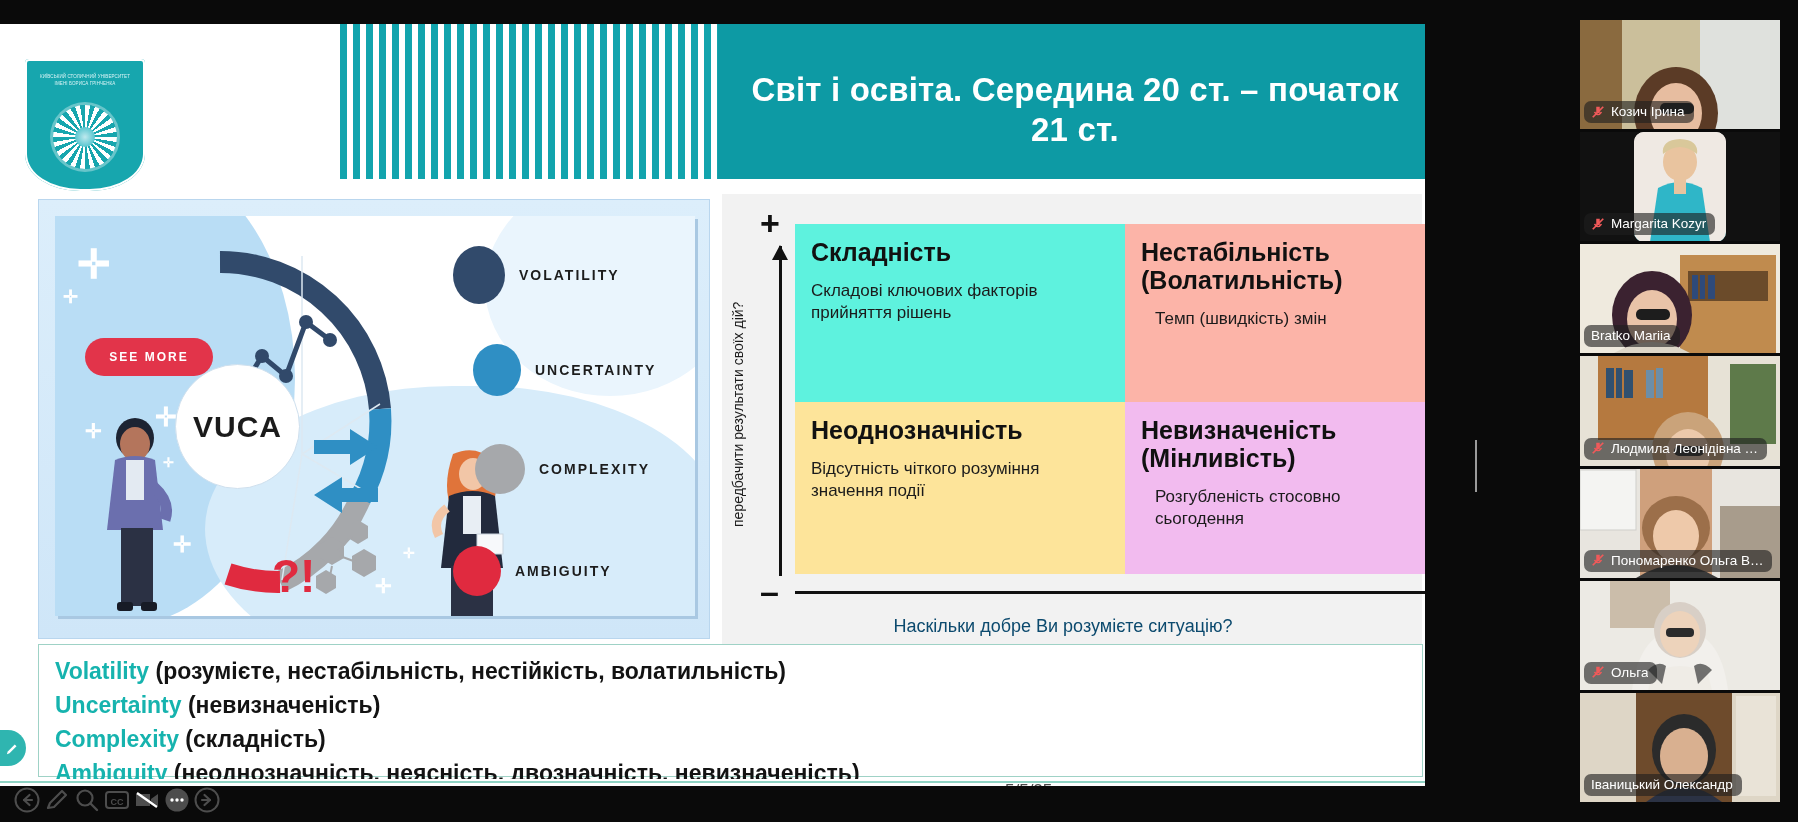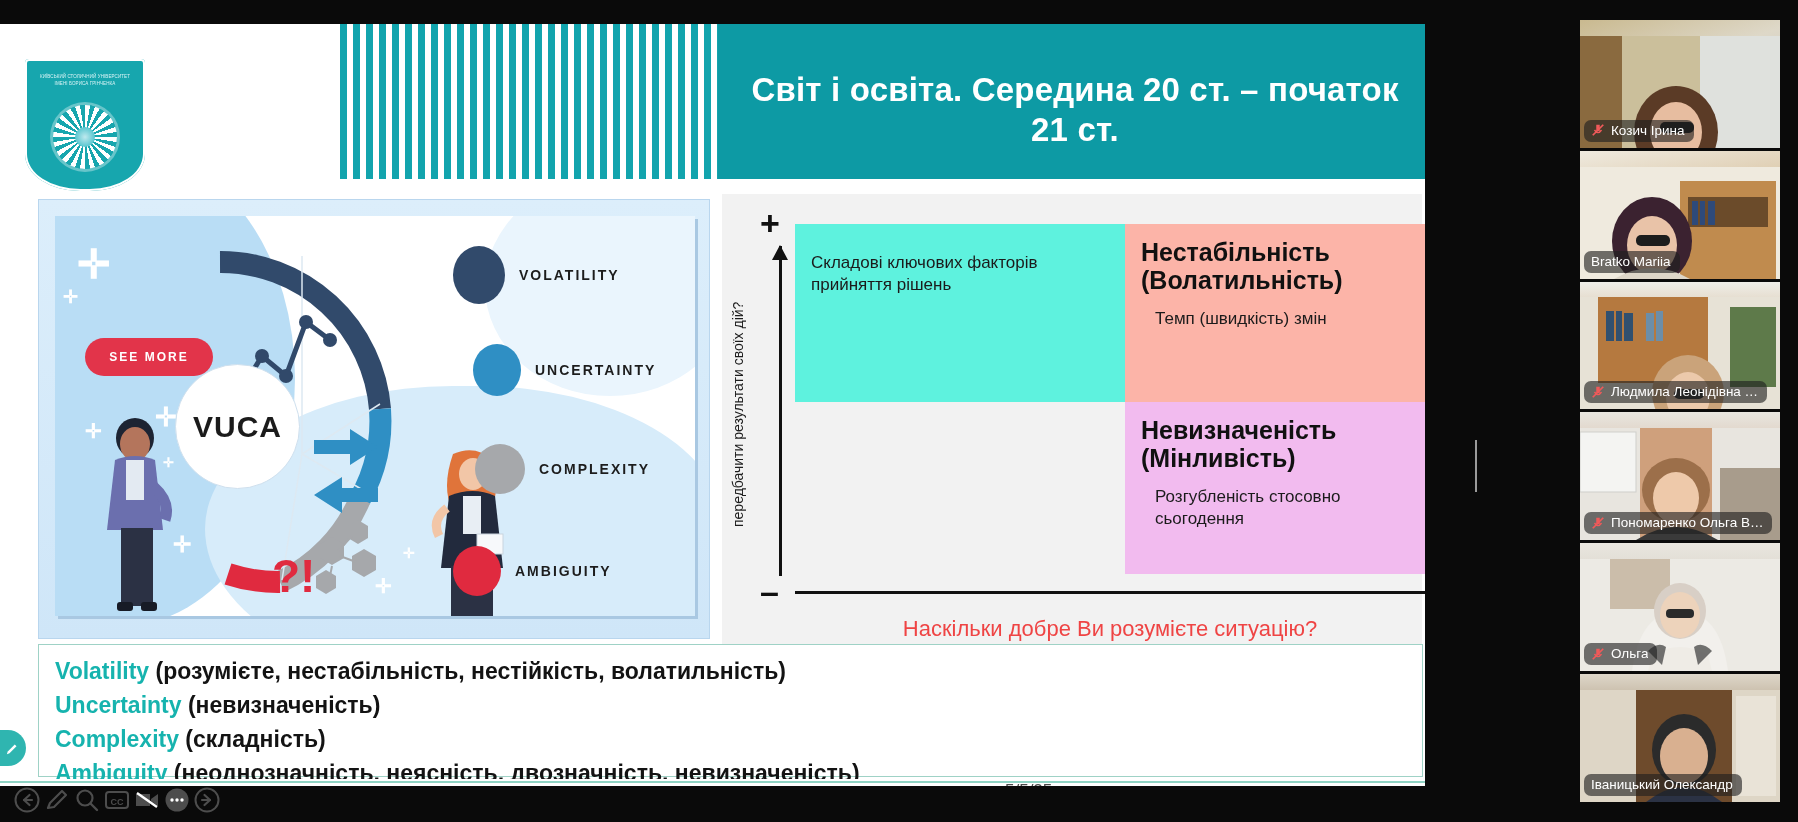--- a/index.html
+++ b/index.html
@@ -130,22 +130,22 @@
   .quad { position:absolute; padding:14px 16px 10px 16px; }
   .quad h4 { font-size:25px; font-weight:bold; color:#111; line-height:1.12; }
   .quad p { margin-top:14px; font-size:17px; color:#1b1b1b; line-height:1.28; }
   .q-tl { left:795px; top:200px; width:330px; height:178px; background:#5ef2de; }
   .q-tr { left:1125px; top:200px; width:300px; height:186px; background:#fcb4a8; }
   .q-bl { left:795px; top:378px; width:330px; height:172px; background:#fde49a; }
   .q-br { left:1125px; top:378px; width:300px; height:172px; background:#f2bbef; }
   .q-tr p, .q-br p { text-align:left; padding-left:14px; }
 
   .matrix-footnote {
-    position:absolute; left:795px; top:592px; width:630px;
-    text-align:center; font-size:22px; color:#ef4444;
+    position:absolute; left:748px; top:592px; width:630px;
+    text-align:center; font-size:18px; color:#0c4a6e;
   }
 
   
   .defbox {
     position:absolute; left:38px; top:620px; width:1385px; height:133px;
     background:#ffffff; border:1px solid #9fd2c6;
   }
   .defline { position:absolute; left:16px; font-size:23px; font-weight:bold; color:#131313; white-space:nowrap; }
   .defline .en { color:#16b3ae; }
   .d0 { top:13px; }  .d1 { top:47px; }  .d2 { top:81px; }  .d3 { top:115px; }
@@ -339,25 +339,30 @@
 
       <div class="matrix-card"></div>
 
       <div class="axis-plus">+</div>
       <div class="axis-minus">–</div>
       <div class="axis-v-line"></div>
       <div class="axis-h-line"></div>
       <div class="axis-y-label">передбачити результати своїх дій?</div>
 
       <div class="quad q-tl">
+        <h4>Складність</h4>
         <p>Складові ключових факторів прийняття рішень</p>
       </div>
       <div class="quad q-tr">
         <h4>Нестабільність (Волатильність)</h4>
         <p>Темп (швидкість) змін</p>
+      </div>
+      <div class="quad q-bl">
+        <h4>Неоднозначність</h4>
+        <p>Відсутність чіткого розуміння значення події</p>
       </div>
       <div class="quad q-br">
         <h4>Невизначеність (Мінливість)</h4>
         <p>Розгубленість стосовно сьогодення</p>
       </div>
 
       <div class="matrix-footnote">Наскільки добре Ви розумієте ситуацію?</div>
 
       <div class="defbox">
         <div class="defline d0">
@@ -474,20 +479,41 @@
       <div class="name-chip">
         <svg class="mute-icon" viewBox="0 0 16 16">
           <path d="M6 2 h4 v7 h-4 z" fill="#f05a5a"></path>
             <path d="M4 8 q4 6 8 0" stroke="#f05a5a" stroke-width="1.6" fill="none"></path>
           <path d="M2 14 L14 2" stroke="#f05a5a" stroke-width="2"></path>
         </svg>
         <span class="nm">Козич Ірина</span>
       </div>
     </div>
 
+    <div class="tile room-b">
+      <div class="tile-bg room-b">
+        <div class="portrait-card">
+          <svg width="92" height="110" viewBox="0 0 92 110">
+            <rect width="92" height="110" fill="#efe9e3"></rect>
+            <ellipse cx="46" cy="30" rx="17" ry="19" fill="#e9c49f"></ellipse>
+            <path d="M29 22 q17 -14 34 0 q2 -14 -17 -15 q-19 1 -17 15 z" fill="#d9c89a"></path>
+            <path d="M24 56 q22 -12 44 0 l8 54 h-60 z" fill="#2fb6c8"></path>
+            <rect x="40" y="46" width="12" height="16" fill="#e9c49f"></rect>
+          </svg>
+        </div>
+      </div>
+      <div class="name-chip">
+        <svg class="mute-icon" viewBox="0 0 16 16">
+          <path d="M6 2 h4 v7 h-4 z" fill="#f05a5a"></path>
+            <path d="M4 8 q4 6 8 0" stroke="#f05a5a" stroke-width="1.6" fill="none"></path>
+          <path d="M2 14 L14 2" stroke="#f05a5a" stroke-width="2"></path>
+        </svg>
+        <span class="nm">Margarita Kozyr</span>
+      </div>
+    </div>
 
     <div class="tile room-c active">
       <div class="tile-bg room-c">
         <svg width="200" height="112" viewBox="0 0 200 112" style="position:absolute;bottom:0;">
           <rect width="200" height="112" fill="#efeade"></rect>
           <rect x="100" y="14" width="96" height="98" fill="#c08b4e"></rect>
           <rect x="108" y="30" width="80" height="30" fill="#6b4b2a"></rect>
           <g fill="#2e4a7a">
               <rect x="112" y="34" width="6" height="24"></rect>
               <rect x="120" y="34" width="5" height="24"></rect>

